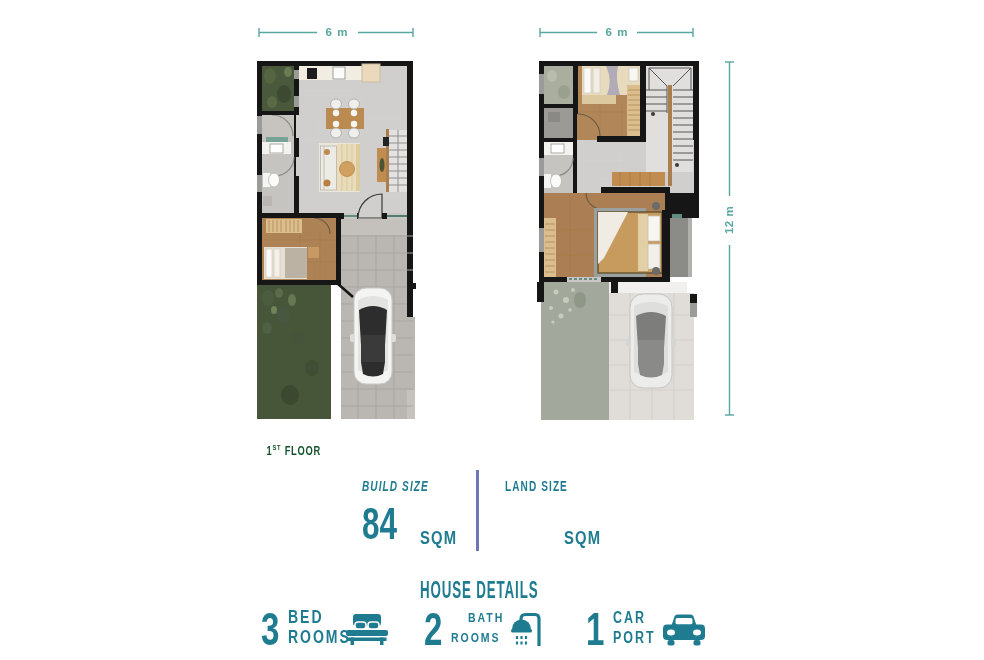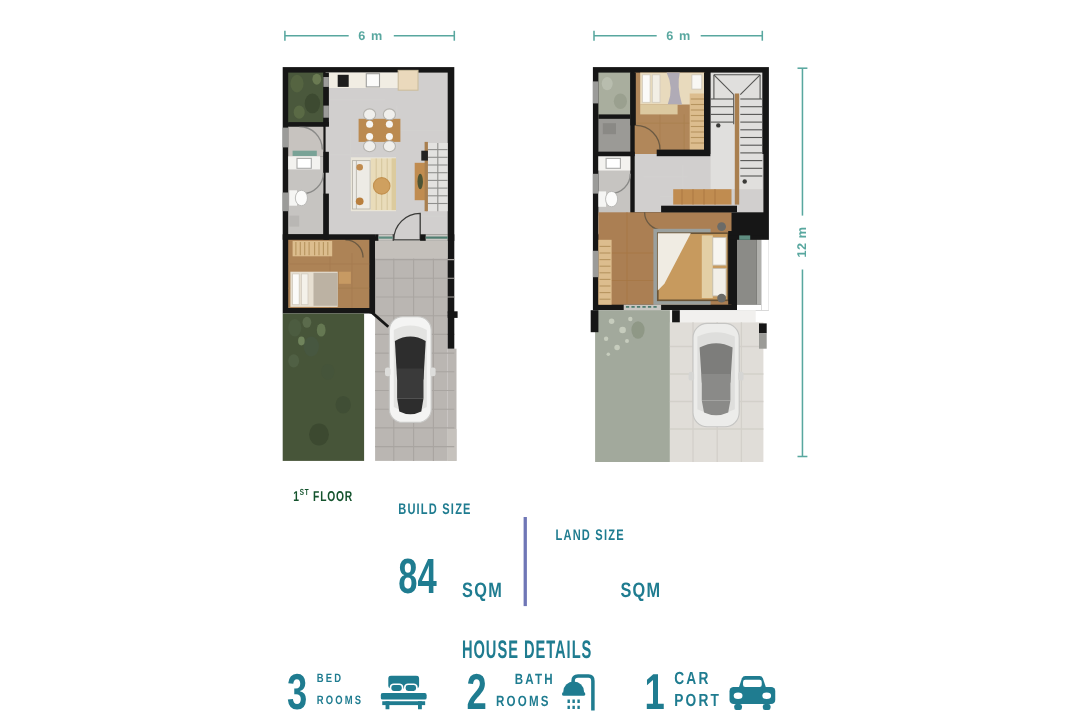--- a/index.html
+++ b/index.html
@@ -524,38 +524,38 @@
       <line x1="729.5" y1="245" x2="729.5" y2="415"></line>
       <line x1="725" y1="415" x2="734" y2="415"></line>
     </g>
 
     <text x="0" y="0" fill="#58a79f" font-size="11.5" font-weight="bold" text-anchor="middle" transform="translate(733,220) rotate(-90)" style="font-family:'Liberation Sans',sans-serif;letter-spacing:0.5px;">12 m</text>
   </svg>
 
   <div class="abs" style="left:256px;top:443px;width:180px;text-align:left;color:#14532d;font-size:13px;"><span class="condc" style="letter-spacing:1px;">1<span style="font-size:8px;vertical-align:5px;">ST</span> FLOOR</span></div>
 
 
-  <div class="abs teal" style="left:362px;top:454px;font-size:14px;"><span class="cond" style="letter-spacing:1.5px;">BUILD SIZE</span></div>
+  <div class="abs teal" style="left:362px;top:478px;font-size:14px;font-style:italic;"><span class="cond" style="letter-spacing:1.5px;">BUILD SIZE</span></div>
 
   <div class="abs teal" style="left:362px;top:492px;font-size:45px;line-height:63px;"><span class="cond" style="transform:scaleX(0.70);">84</span></div>
 
   <div class="abs teal" style="left:420px;top:527px;font-size:19px;"><span class="cond" style="letter-spacing:1.5px;transform:scaleX(0.78);">SQM</span></div>
 
   <div class="abs" style="left:476px;top:470px;width:3px;height:81px;background:#6f76b6;"></div>
 
   <div class="abs teal" style="left:505px;top:478px;font-size:14px;"><span class="cond" style="letter-spacing:1.5px;">LAND SIZE</span></div>
 
 
   <div class="abs teal" style="left:564px;top:527px;font-size:19px;"><span class="cond" style="letter-spacing:1.5px;transform:scaleX(0.78);">SQM</span></div>
 
   <div class="abs teal" style="left:339px;top:577px;width:280px;text-align:center;font-size:23px;text-decoration:underline;"><span class="condc" style="letter-spacing:1.5px;transform:scaleX(0.58);">HOUSE DETAILS</span></div>
 
   <div class="abs teal" style="left:261px;top:608px;font-size:46px;line-height:42px;"><span class="cond" style="transform:scaleX(0.72);">3</span></div>
 
-  <div class="abs teal" style="left:288px;top:608px;font-size:11px;line-height:19.5px;"><span class="cond" style="letter-spacing:2.5px;transform:scaleX(0.78);">BED</span><br><span class="cond" style="letter-spacing:2.5px;transform:scaleX(0.78);">ROOMS</span></div>
+  <div class="abs teal" style="left:288px;top:608px;font-size:18px;line-height:19.5px;"><span class="cond" style="letter-spacing:2.5px;transform:scaleX(0.78);">BED</span><br><span class="cond" style="letter-spacing:2.5px;transform:scaleX(0.78);">ROOMS</span></div>
 
   <svg class="abs" style="left:346px;top:614px" width="42" height="31" viewBox="0 0 42 31">
     <g fill="#1f7c90">
       <rect x="7" y="0" width="28" height="12" rx="3"></rect>
       <rect x="9" y="8" width="11" height="7" rx="3" stroke="#ffffff" stroke-width="1.5"></rect>
       <rect x="22" y="8" width="11" height="7" rx="3" stroke="#ffffff" stroke-width="1.5"></rect>
       <rect x="0" y="16" width="42" height="6" rx="2"></rect>
       <rect x="1.5" y="23.5" width="39" height="3.5"></rect>
       <rect x="4.5" y="23.5" width="3.5" height="7.5"></rect>
       <rect x="34" y="23.5" width="3.5" height="7.5"></rect>

